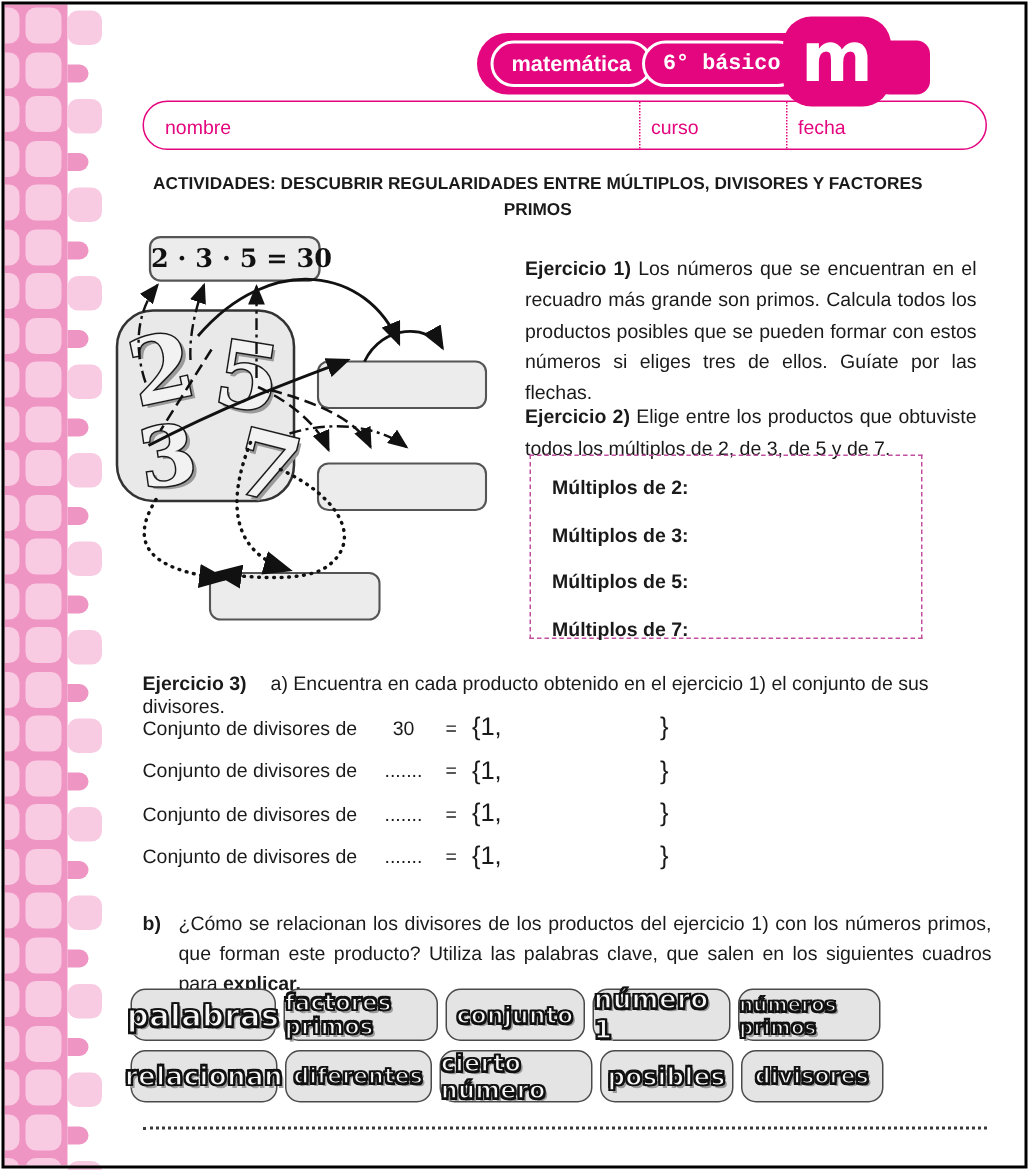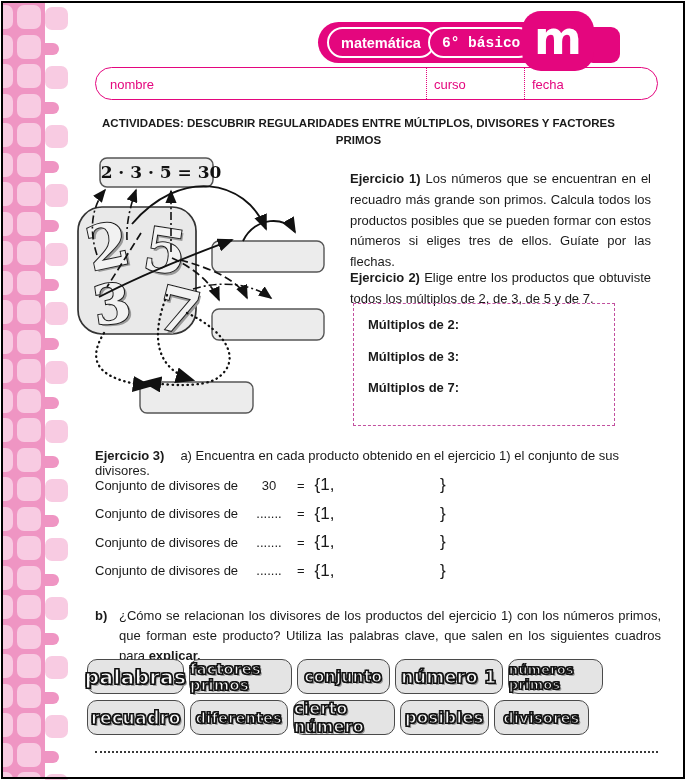--- a/index.html
+++ b/index.html
@@ -69,21 +69,21 @@
   .kw-row{position:absolute;left:87px;display:flex;gap:5px;}
   .kw-r1{top:659px;} .kw-r2{top:700px;}
   .kw{height:35px;background:#e4e4e4;border:1.6px solid #4a4a4a;border-radius:10px;box-sizing:border-box;
       display:flex;align-items:center;justify-content:center;}
   .bub{color:#f7f7f7;font-weight:800;letter-spacing:.5px;font-family:"DejaVu Sans",sans-serif;
        -webkit-text-stroke:1.1px #111;
        text-shadow:-1px -1px 0 #111,1px -1px 0 #111,-1px 1px 0 #111,1px 1px 0 #111,2px 2px 0 #9a9a9a;}
   .kw-r1 .kw:nth-child(1){width:97px;}  .kw-r1 .kw:nth-child(1) .bub{font-size:20px;}
   .kw-r1 .kw:nth-child(2){width:103px;} .kw-r1 .kw:nth-child(2) .bub{font-size:14.5px;}
   .kw-r1 .kw:nth-child(3){width:93px;}  .kw-r1 .kw:nth-child(3) .bub{font-size:15px;}
-  .kw-r1 .kw:nth-child(4){width:108px;}  .kw-r1 .kw:nth-child(4) .bub{font-size:17px;}
+  .kw-r1 .kw:nth-child(4){width:92px;}  .kw-r1 .kw:nth-child(4) .bub{font-size:17px;}
   .kw-r1 .kw:nth-child(5){width:95px;}  .kw-r1 .kw:nth-child(5) .bub{font-size:12.5px;}
   .kw-r2 .kw:nth-child(1){width:98px;}  .kw-r2 .kw:nth-child(1) .bub{font-size:17px;}
   .kw-r2 .kw:nth-child(2){width:98px;}  .kw-r2 .kw:nth-child(2) .bub{font-size:14px;}
   .kw-r2 .kw:nth-child(3){width:102px;} .kw-r2 .kw:nth-child(3) .bub{font-size:15.5px;}
   .kw-r2 .kw:nth-child(4){width:89px;}  .kw-r2 .kw:nth-child(4) .bub{font-size:16px;}
   .kw-r2 .kw:nth-child(5){width:95px;}  .kw-r2 .kw:nth-child(5) .bub{font-size:14px;}
 
   .answer-line{position:absolute;left:95px;top:751px;width:563px;border-top:2px dotted #3a3a3a;}
 
   
@@ -233,20 +233,21 @@
       </g>
     </svg>
 
     <p class="para p-ex1"><b>Ejercicio 1)</b> <span>Los números que se encuentran en el recuadro más grande son primos. Calcula todos los productos posibles que se pueden formar con estos números si eliges tres de ellos. Guíate por las flechas.</span></p>
 
     <p class="para p-ex2"><b>Ejercicio 2)</b> <span>Elige entre los productos que obtuviste todos los múltiplos de 2, de 3, de 5 y de 7.</span></p>
 
     <div class="mult-box">
       <div class="mult-line">Múltiplos de 2:</div>
       <div class="mult-line">Múltiplos de 3:</div>
+      <div class="mult-line">Múltiplos de 5:</div>
       <div class="mult-line">Múltiplos de 7:</div>
     </div>
 
     <div class="ex3-head">
       <span class="lab">Ejercicio 3)</span><span>a) Encuentra en cada producto obtenido en el ejercicio 1) el conjunto de sus divisores.</span>
     </div>
 
     <div class="ex3-rows">
       <div class="ex3-row">
         <span class="rl">Conjunto de divisores de</span>
@@ -295,21 +296,21 @@
         </div>
       <div class="kw">
           <span class="bub">número 1</span>
         </div>
       <div class="kw">
           <span class="bub">números primos</span>
         </div>
     </div>
     <div class="kw-row kw-r2">
       <div class="kw">
-          <span class="bub">recuadro</span>
+          <span class="bub">relacionan</span>
         </div>
       <div class="kw">
           <span class="bub">diferentes</span>
         </div>
       <div class="kw">
           <span class="bub">cierto número</span>
         </div>
       <div class="kw">
           <span class="bub">posibles</span>
         </div>

